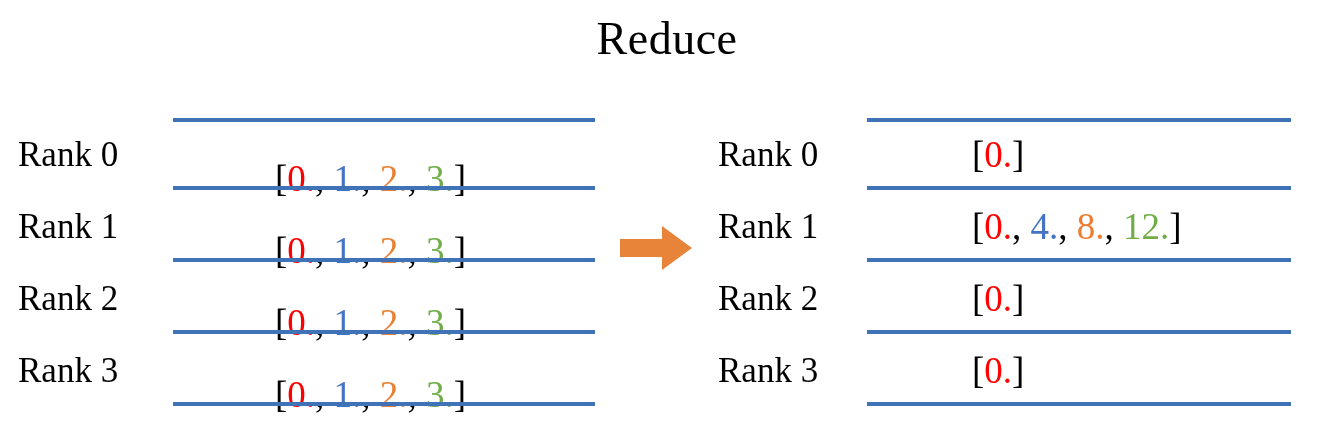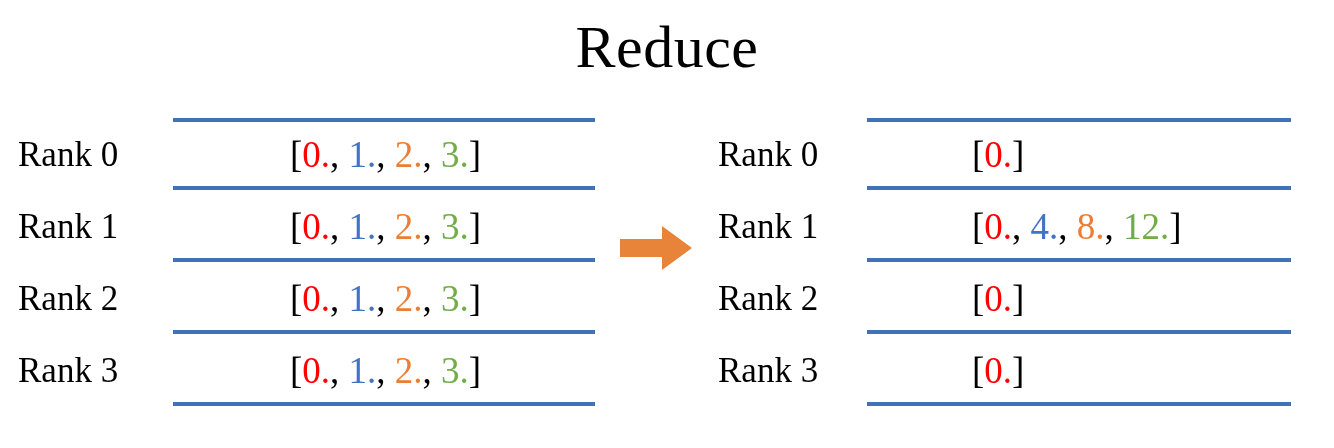--- a/index.html
+++ b/index.html
@@ -17,21 +17,21 @@
     color: #000000;
   }
 
   
   #diagram-title {
     position: absolute;
     top: 14px;
     left: 0;
     width: 1334px;
     text-align: center;
-    font-size: 60px;
+    font-size: 46px;
     font-weight: 400;
     line-height: 1.1;
     letter-spacing: 0.5px;
     color: #000000;
   }
 
   
   .panel {
     position: absolute;
     top: 118px;
@@ -70,21 +70,21 @@
 
   .array-cell {
     position: absolute;
     top: 50%;
     transform: translateY(-50%);
     font-size: 37px;
     line-height: 1;
     white-space: nowrap;
     color: #000000;
   }
-  #panel-source .array-cell { left: 290px; }
+  #panel-source .array-cell { left: 275px; margin-top: 24px; }
   #panel-result .array-cell { left: 272px; }
 
   .bracket { color: #000000; }
   .sep     { color: #000000; }
   .num     { white-space: nowrap; }
 
   
   #transform-arrow {
     position: absolute;
     left: 616px;

